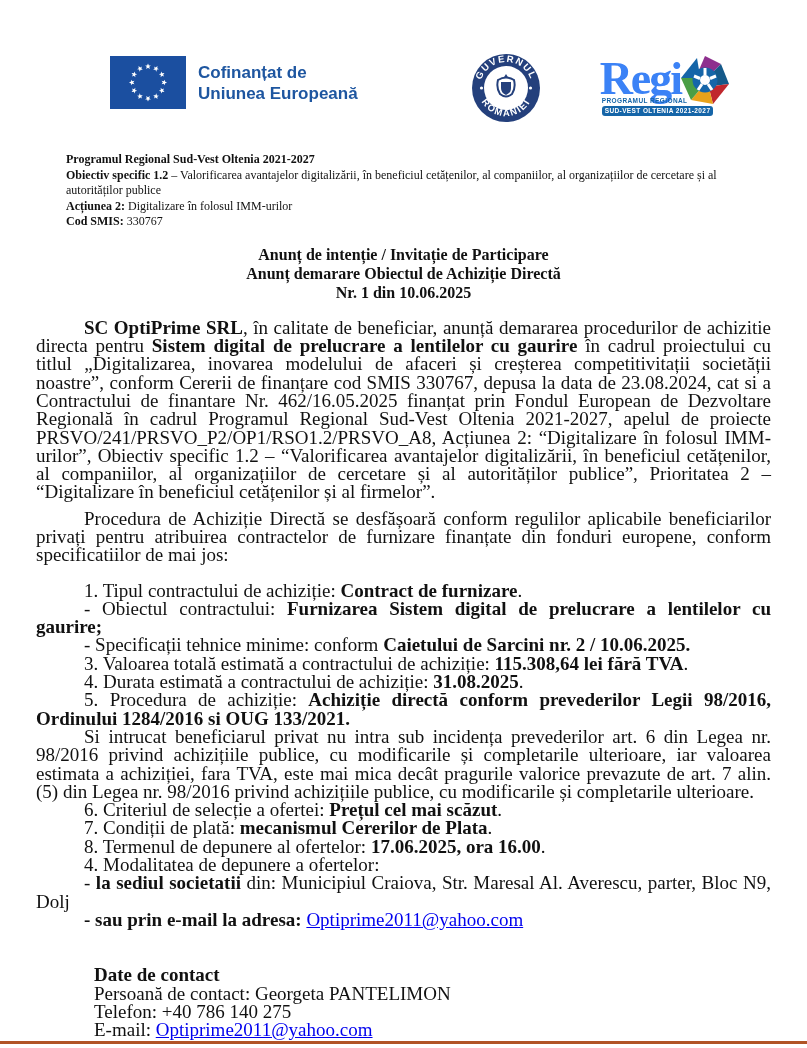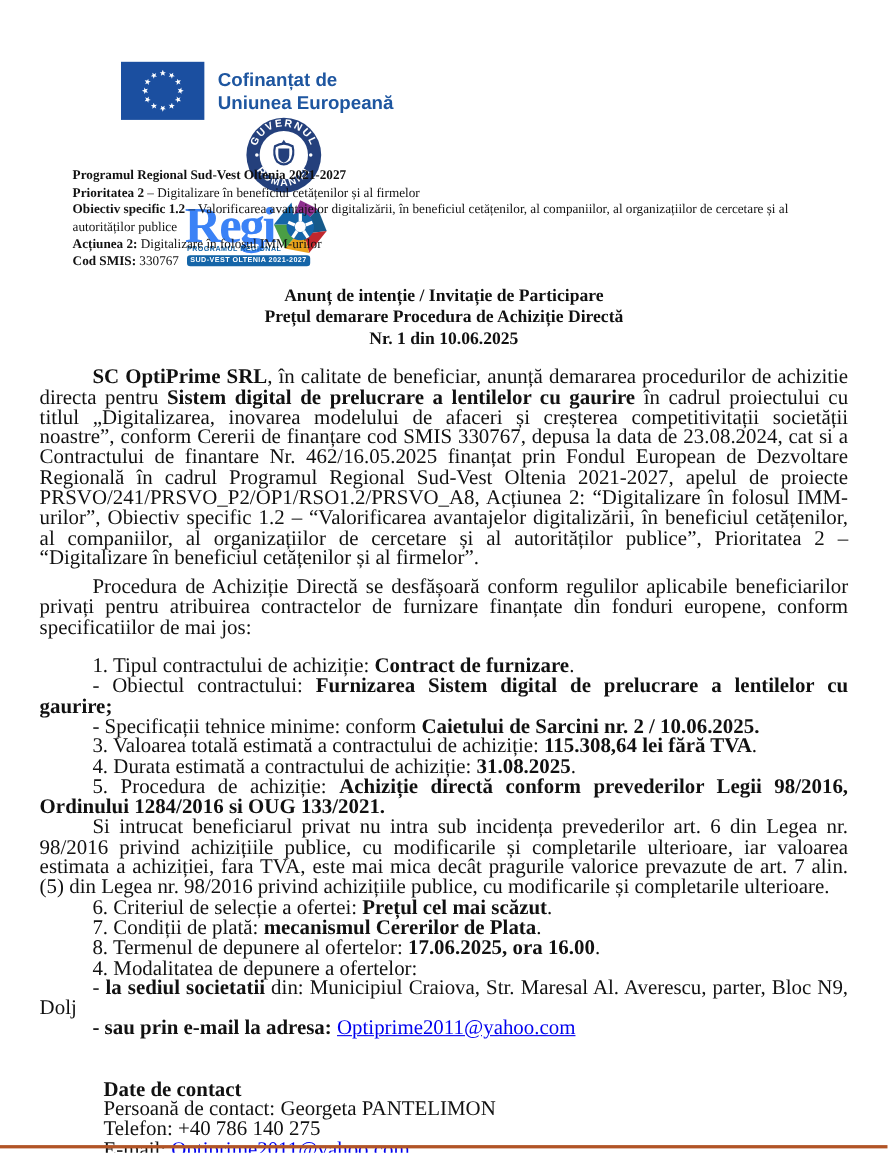--- a/index.html
+++ b/index.html
@@ -8,21 +8,21 @@
     background:#ffffff;
     font-family:"Liberation Serif","DejaVu Serif",serif;
     color:#111;
     position:relative;
     overflow:hidden;
   }
   .page{padding:0 36px;}
   
   .logos{
     display:flex;align-items:flex-start;
-    padding:56px 0 0 74px;height:84px;flex-direction:column;
+    padding:56px 0 0 74px;height:84px;
   }
   .eu-logo{display:flex;align-items:center;}
   .eu-flag{width:76px;height:53px;display:block;}
   .eu-caption{
     margin-left:12px;
     font-family:"Liberation Sans","DejaVu Sans",sans-serif;
     font-weight:bold;font-size:17px;line-height:21px;color:#1e56a0;
   }
   .gov-logo{margin-left:112px;margin-top:-4px;}
   .regio-logo{margin-left:58px;margin-top:0px;display:flex;flex-direction:column;}
@@ -150,29 +150,28 @@
       </div>
       <div class="regio-sub">
         <div>PROGRAMUL REGIONAL</div>
         <div><span class="pill">SUD-VEST OLTENIA 2021-2027</span></div>
       </div>
     </div>
   </div>
 
   <div class="program-block">
     <div><span class="b">Programul Regional Sud-Vest Oltenia 2021-2027</span></div>
-    <div><span class="b">Prioritatea 2</span><span> – Digitalizare în beneficiul cetățenilor și al firmelor</span></div>
     <div><span class="b">Obiectiv specific 1.2</span><span> – Valorificarea avantajelor digitalizării, în beneficiul cetățenilor, al companiilor, al organizațiilor de cercetare și al autorităților publice</span></div>
     <div><span class="b">Acțiunea 2:</span><span> Digitalizare în folosul IMM-urilor</span></div>
     <div><span class="b">Cod SMIS:</span><span> 330767</span></div>
   </div>
 
   <div class="doc-title">
     <div>Anunț de intenție / Invitație de Participare</div>
-    <div>Prețul demarare Procedura de Achiziție Directă</div>
+    <div>Anunț demarare Obiectul de Achiziție Directă</div>
     <div>Nr. 1 din 10.06.2025</div>
   </div>
 
   <div class="bodytext">
     <div class="p indent"><span class="b">SC OptiPrime SRL</span><span>, în calitate de beneficiar, anunță demararea procedurilor de achizitie directa pentru </span><span class="b">Sistem digital de prelucrare a lentilelor cu gaurire</span><span> în cadrul proiectului cu titlul „Digitalizarea, inovarea modelului de afaceri și creșterea competitivitații societății noastre”, conform Cererii de finanțare cod SMIS 330767, depusa la data de 23.08.2024, cat si a Contractului de finantare Nr. 462/16.05.2025 finanțat prin Fondul European de Dezvoltare Regională în cadrul Programul Regional Sud-Vest Oltenia 2021-2027, apelul de proiecte PRSVO/241/PRSVO_P2/OP1/RSO1.2/PRSVO_A8, Acțiunea 2: “Digitalizare în folosul IMM-urilor”, Obiectiv specific 1.2 – “Valorificarea avantajelor digitalizării, în beneficiul cetățenilor, al companiilor, al organizațiilor de cercetare și al autorităților publice”, Prioritatea 2 – “Digitalizare în beneficiul cetățenilor și al firmelor”.</span></div>
     <div class="gap-s"></div>
     <div class="p indent"><span>Procedura de Achiziție Directă se desfășoară conform regulilor aplicabile beneficiarilor privați pentru atribuirea contractelor de furnizare finanțate din fonduri europene, conform specificatiilor de mai jos:</span></div>
     <div class="gap-m"></div>
     <div class="p indent"><span>1. Tipul contractului de achiziție: </span><span class="b">Contract de furnizare</span><span>.</span></div>
     <div class="p indent"><span>- Obiectul contractului: </span><span class="b">Furnizarea Sistem digital de prelucrare a lentilelor cu gaurire;</span></div>

